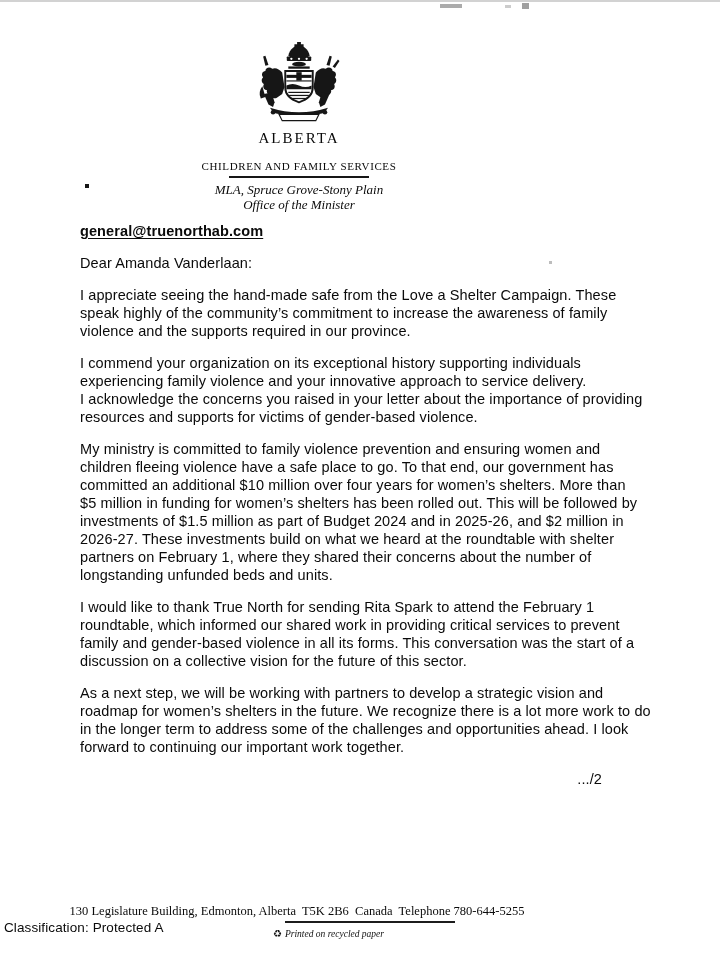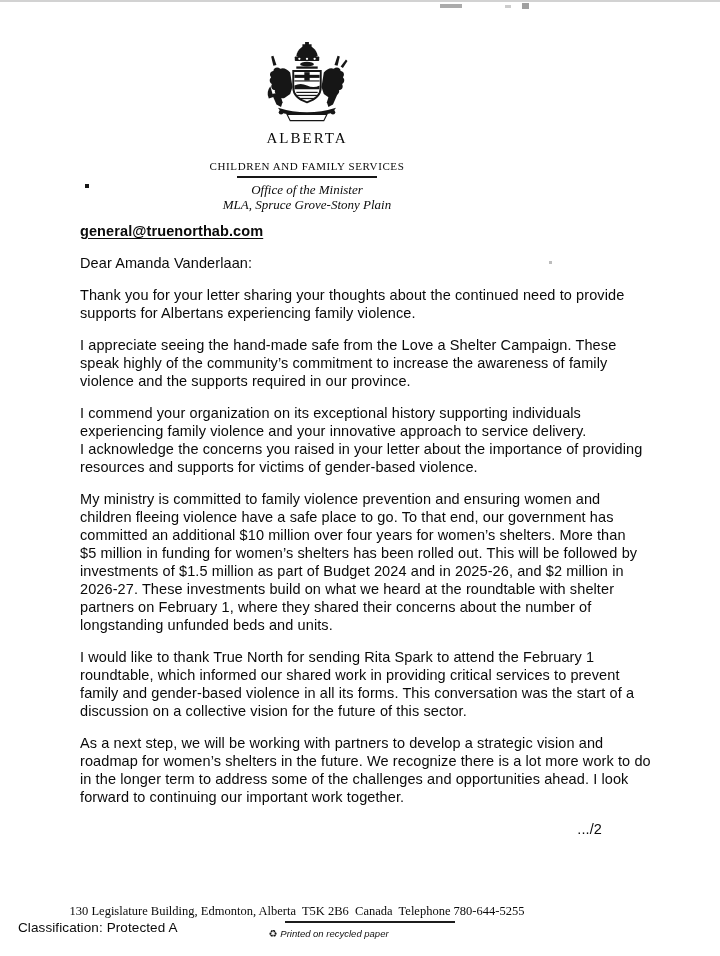--- a/index.html
+++ b/index.html
@@ -18,21 +18,21 @@
   .artifact.a2 { top: 5px; left: 505px; width: 6px; height: 3px; opacity: .45; }
   .artifact.a3 { top: 3px; left: 522px; width: 7px; height: 6px; opacity: .85; }
   .dot-artifact { position: absolute; left: 85px; top: 184px; width: 4px; height: 4px; background: #161616; }
   .speck-artifact { position: absolute; left: 549px; top: 261px; width: 3px; height: 3px; background: #bdbdbd; }
 
   
   .letterhead {
     position: absolute; top: 42px; left: 0; width: 578px;
     text-align: center;
     font-family: "Liberation Serif", serif;
-    padding-left: 12px;
+    padding-left: 4px;
   }
   .letterhead-inner { display: inline-block; transform: translateX(6px); }
   .crest { display: block; margin: 0 auto 1px; }
   .org-line1 { font-size: 15px; letter-spacing: 2px; line-height: 15px; margin-top: 1px; }
   .org-line2 { font-size: 11px; letter-spacing: .6px; line-height: 16px; margin-top: 12px; }
   .org-rule { width: 140px; height: 2px; background: #161616; margin: 2px auto 4px; }
   .office-line { font-style: italic; font-size: 13px; line-height: 15px; }
 
   
   .letter-body {
@@ -50,26 +50,26 @@
   .footer-address {
     position: absolute; top: 904px; left: 0; width: 594px;
     text-align: center;
     font-family: "Liberation Serif", serif;
     font-size: 12.5px; white-space: pre;
   }
   .footer-rule { position: absolute; top: 921px; left: 285px; width: 170px; height: 2px; background: #1c1c1c; }
   .recycle-line {
     position: absolute; top: 928px; left: 0; width: 657px;
     text-align: center;
-    font-family: Liberation Sans, sans-serif;
+    font-family: Liberation Serif, serif;
     font-style: italic; font-size: 9.5px; color: #111;
   }
   .recycle-glyph { font-style: normal; font-size: 10px; margin-right: 3px; }
   .classification {
-    position: absolute; top: 920px; left: 18px;
+    position: absolute; top: 920px; left: 4px;
     font-size: 13.5px; letter-spacing: .1px;
   }
 </style>
 </head>
 <body>
 
 <div class="top-edge"></div>
 <div class="artifact a1"></div>
 <div class="artifact a2"></div>
 <div class="artifact a3"></div>
@@ -116,32 +116,30 @@
 
         <path d="M22 86q38 12 76 0l-5 7q-33 9-66 0z" fill="#161616"></path>
         <path d="M34 95h52l-4 8h-44z" fill="#fff" stroke="#161616" stroke-width="1.5"></path>
         <circle cx="26" cy="92" r="3" fill="#161616"></circle>
         <circle cx="94" cy="92" r="3" fill="#161616"></circle>
       </svg>
     </span>
     <div class="org-line1">ALBERTA</div>
     <div class="org-line2">CHILDREN AND FAMILY SERVICES</div>
     <div class="org-rule"></div>
+    <div class="office-line">MLA, Spruce Grove-Stony Plain</div>
     <div class="office-line">Office of the Minister</div>
-    <div class="office-line">MLA, Spruce Grove-Stony Plain</div>
   </div>
 </div>
 
 <div class="letter-body">
   <div class="email-line">
     <span class="email-text">general@truenorthab.com</span>
   </div>
   <div class="salutation">Dear Amanda Vanderlaan:</div>
-  <p class="para">Thank you for your letter sharing your thoughts about the continued need to provide
-supports for Albertans experiencing family violence.</p>
   <p class="para">I appreciate seeing the hand-made safe from the Love a Shelter Campaign. These
 speak highly of the community’s commitment to increase the awareness of family
 violence and the supports required in our province.</p>
   <p class="para">I commend your organization on its exceptional history supporting individuals
 experiencing family violence and your innovative approach to service delivery.
 I acknowledge the concerns you raised in your letter about the importance of providing
 resources and supports for victims of gender-based violence.</p>
   <p class="para">My ministry is committed to family violence prevention and ensuring women and
 children fleeing violence have a safe place to go. To that end, our government has
 committed an additional $10 million over four years for women’s shelters. More than

